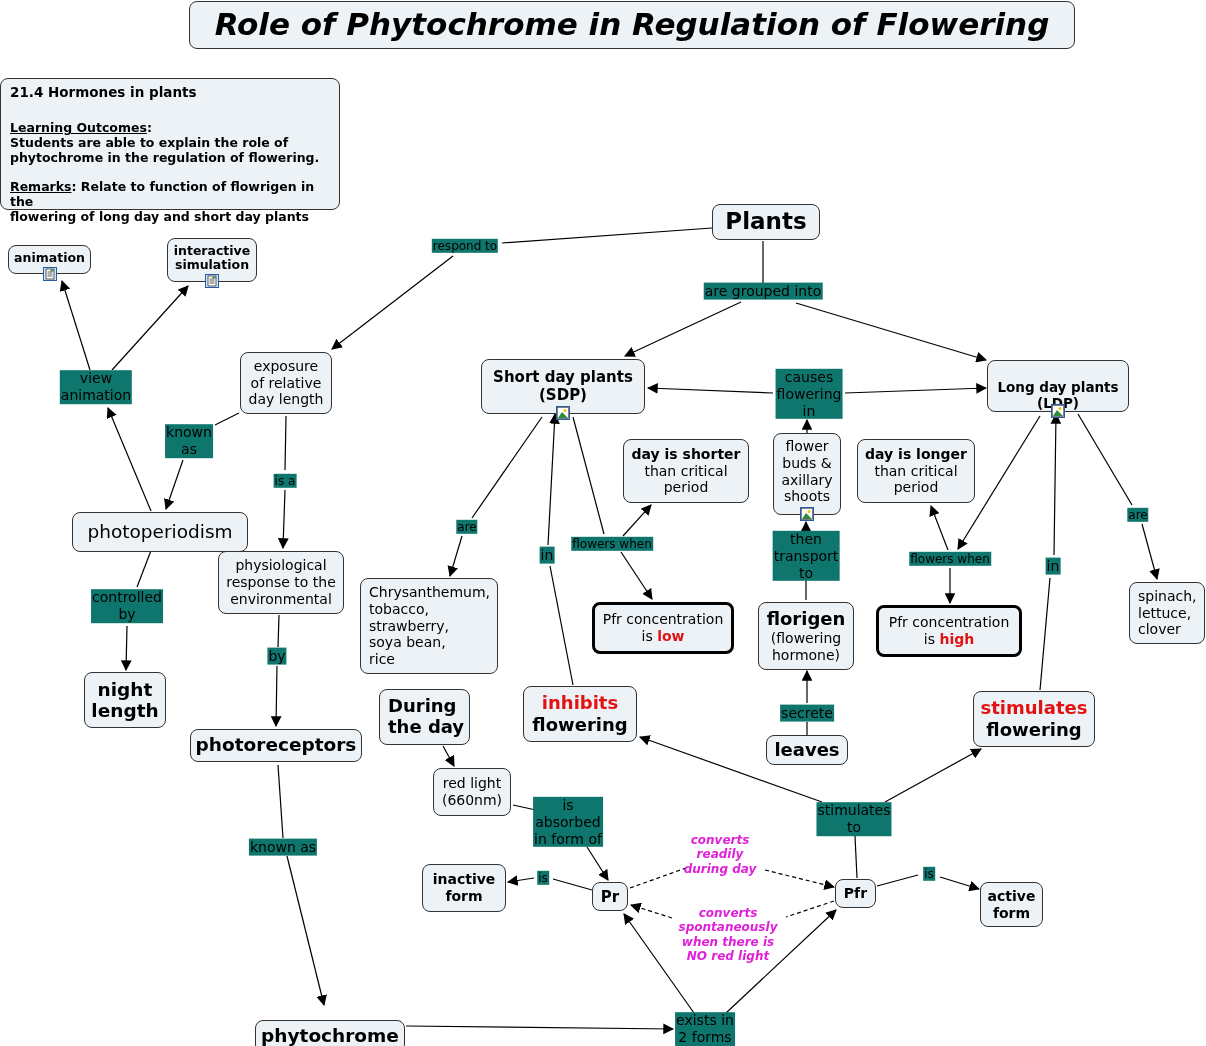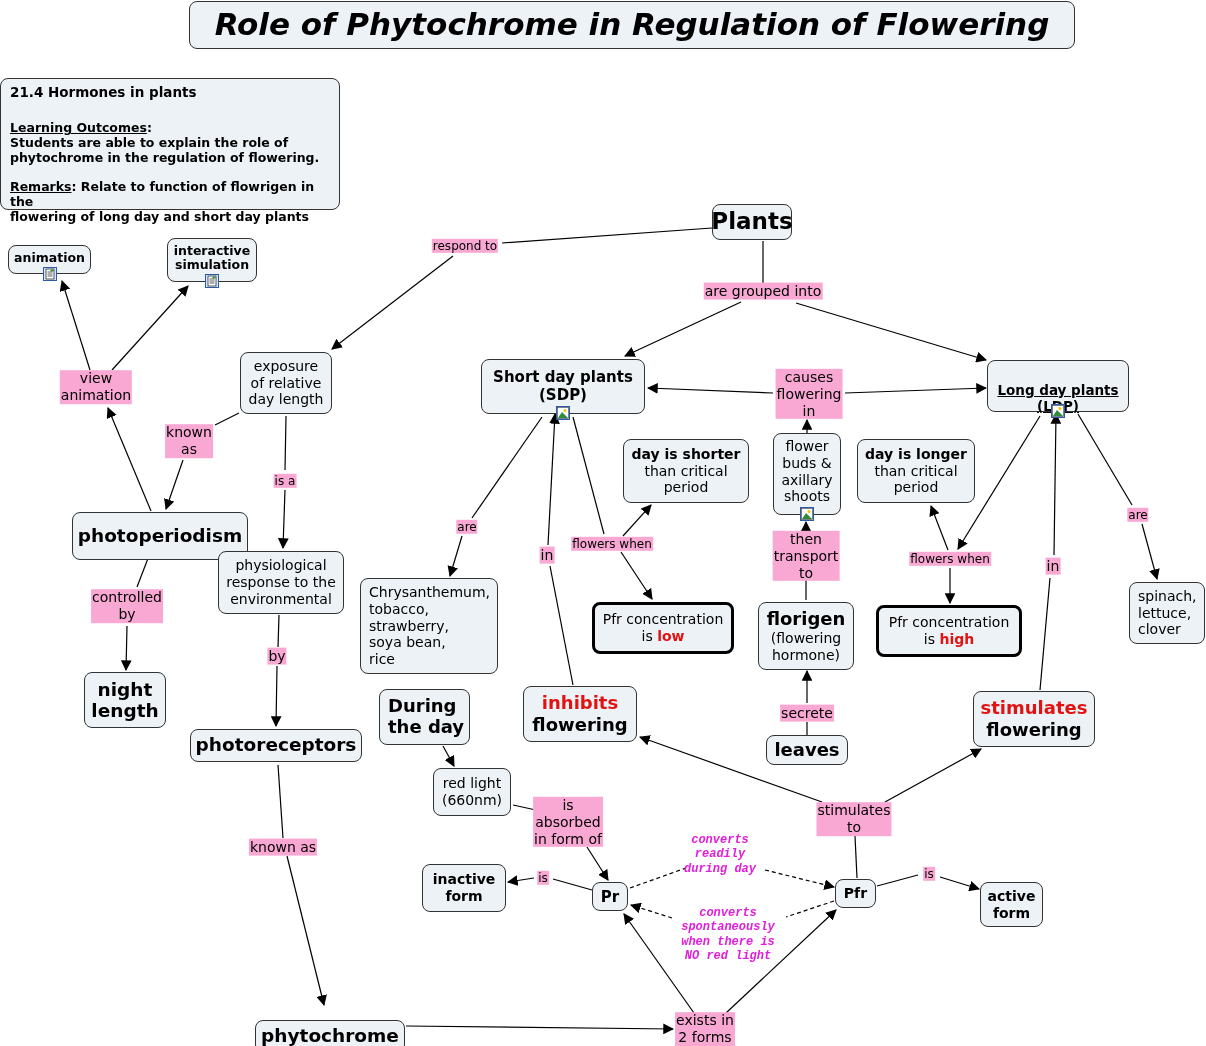--- a/index.html
+++ b/index.html
@@ -3,24 +3,24 @@
 <meta charset="utf-8">
 <style>
   html, body { margin:0; padding:0; background:#ffffff; }
   body { width:1206px; height:1046px; position:relative; overflow:hidden;
          font-family:"DejaVu Sans", "Liberation Sans", sans-serif; color:#000; }
   #edges { position:absolute; left:0; top:0; width:1206px; height:1046px; pointer-events:none; }
   .node { position:absolute; box-sizing:border-box; background:#ecf2f5; border:1px solid #333;
           border-radius:8px; text-align:center; display:flex; flex-direction:column;
           align-items:center; justify-content:center; line-height:1.2; }
   .thick { border:3px solid #000; }
-  .lbl { position:absolute; background:#f9a8d4; text-align:center; line-height:1.2; white-space:nowrap;
+  .lbl { position:absolute; background:#0f766e; text-align:center; line-height:1.2; white-space:nowrap;
          transform:translate(-50%,-50%); font-size:14px; padding:0 1px; }
   .lbl.small { font-size:12px; }
-  .lbl.pink { color:#e020d8; font-weight:bold; font-style:italic; font-size:12px; background:transparent;font-family:Liberation Mono, monospace; }
+  .lbl.pink { color:#e020d8; font-weight:bold; font-style:italic; font-size:12px; background:transparent; }
   .b { font-weight:bold; }
   .red { color:#e31212; font-weight:bold; }
   .ico { display:inline-block; width:14px; height:14px; border:1px solid #2a5aa8; background:#d6e6fa;
          box-sizing:border-box; position:absolute; left:50%; transform:translateX(-50%); }
   .ico svg { display:block; }
   .left { text-align:left; align-items:flex-start; padding-left:8px; }
 </style>
 </head>
 <body>
 
@@ -152,21 +152,21 @@
     <svg width="12" height="12" viewBox="0 0 12 12">
         <rect x="2" y="1" width="8" height="10" fill="#fff" stroke="#333" stroke-width="0.8"></rect>
         <line x1="3.5" y1="4" x2="8.5" y2="4" stroke="#333" stroke-width="0.8"></line>
         <line x1="3.5" y1="6" x2="8.5" y2="6" stroke="#333" stroke-width="0.8"></line>
         <line x1="3.5" y1="8" x2="8.5" y2="8" stroke="#333" stroke-width="0.8"></line>
         <rect x="6.5" y="1.5" width="3" height="2" fill="#3a8a3a"></rect>
       </svg>
   </span>
 </div>
 
-<div class="node" style="left:712px;top:204px;width:80px;height:36px;font-size:23px;font-weight:bold;">
+<div class="node" style="left:712px;top:204px;width:108px;height:36px;font-size:23px;font-weight:bold;">
   <span>Plants</span>
 </div>
 
 <div class="node" style="left:240px;top:352px;width:92px;height:62px;font-size:14px;line-height:1.2;">
   <span>exposure</span>
   <span>of relative</span>
   <span>day length</span>
 </div>
 
 <div class="node" style="left:481px;top:359px;width:164px;height:55px;justify-content:flex-start;padding-top:8px;font-size:15px;font-weight:bold;line-height:1.2;">
@@ -174,21 +174,21 @@
   <span>(SDP)</span>
   <span class="ico" style="top:46px;">
     <svg width="12" height="12" viewBox="0 0 12 12">
         <rect x="0.5" y="0.5" width="11" height="11" fill="#fff" stroke="#333" stroke-width="0.6"></rect>
         <circle cx="8" cy="3.5" r="1.5" fill="#f2c400"></circle>
         <path d="M1,11 L5,5 L11,11 z" fill="#2f8a3a"></path>
       </svg>
   </span>
 </div>
 
-<div class="node" style="left:987px;top:360px;width:142px;height:52px;justify-content:center;padding-top:24px;font-size:13.5px;font-weight:bold;line-height:1.2;text-decoration:underline;">
+<div class="node" style="left:987px;top:360px;width:142px;height:52px;justify-content:flex-end;padding-top:24px;font-size:13.5px;font-weight:bold;line-height:1.2;">
   <span>Long day plants</span>
   <span>(LDP)</span>
   <span class="ico" style="top:43px;">
     <svg width="12" height="12" viewBox="0 0 12 12">
         <rect x="0.5" y="0.5" width="11" height="11" fill="#fff" stroke="#333" stroke-width="0.6"></rect>
         <circle cx="8" cy="3.5" r="1.5" fill="#f2c400"></circle>
         <path d="M1,11 L5,5 L11,11 z" fill="#2f8a3a"></path>
       </svg>
   </span>
 </div>
@@ -212,21 +212,21 @@
       </svg>
   </span>
 </div>
 
 <div class="node" style="left:857px;top:439px;width:118px;height:64px;font-size:14px;line-height:1.2;">
   <span class="b">day is longer</span>
   <span>than critical</span>
   <span>period</span>
 </div>
 
-<div class="node" style="left:72px;top:512px;width:176px;height:48px;font-size:18.5px;font-weight:bold;">
+<div class="node" style="left:72px;top:512px;width:176px;height:40px;font-size:18.5px;font-weight:normal;">
   <span>photoperiodism</span>
 </div>
 
 <div class="node" style="left:218px;top:551px;width:126px;height:63px;font-size:14px;line-height:1.2;">
   <span>physiological</span>
   <span>response to the</span>
   <span>environmental</span>
 </div>
 
 <div class="node left" style="left:360px;top:578px;width:138px;height:96px;font-size:14px;line-height:1.2;">

